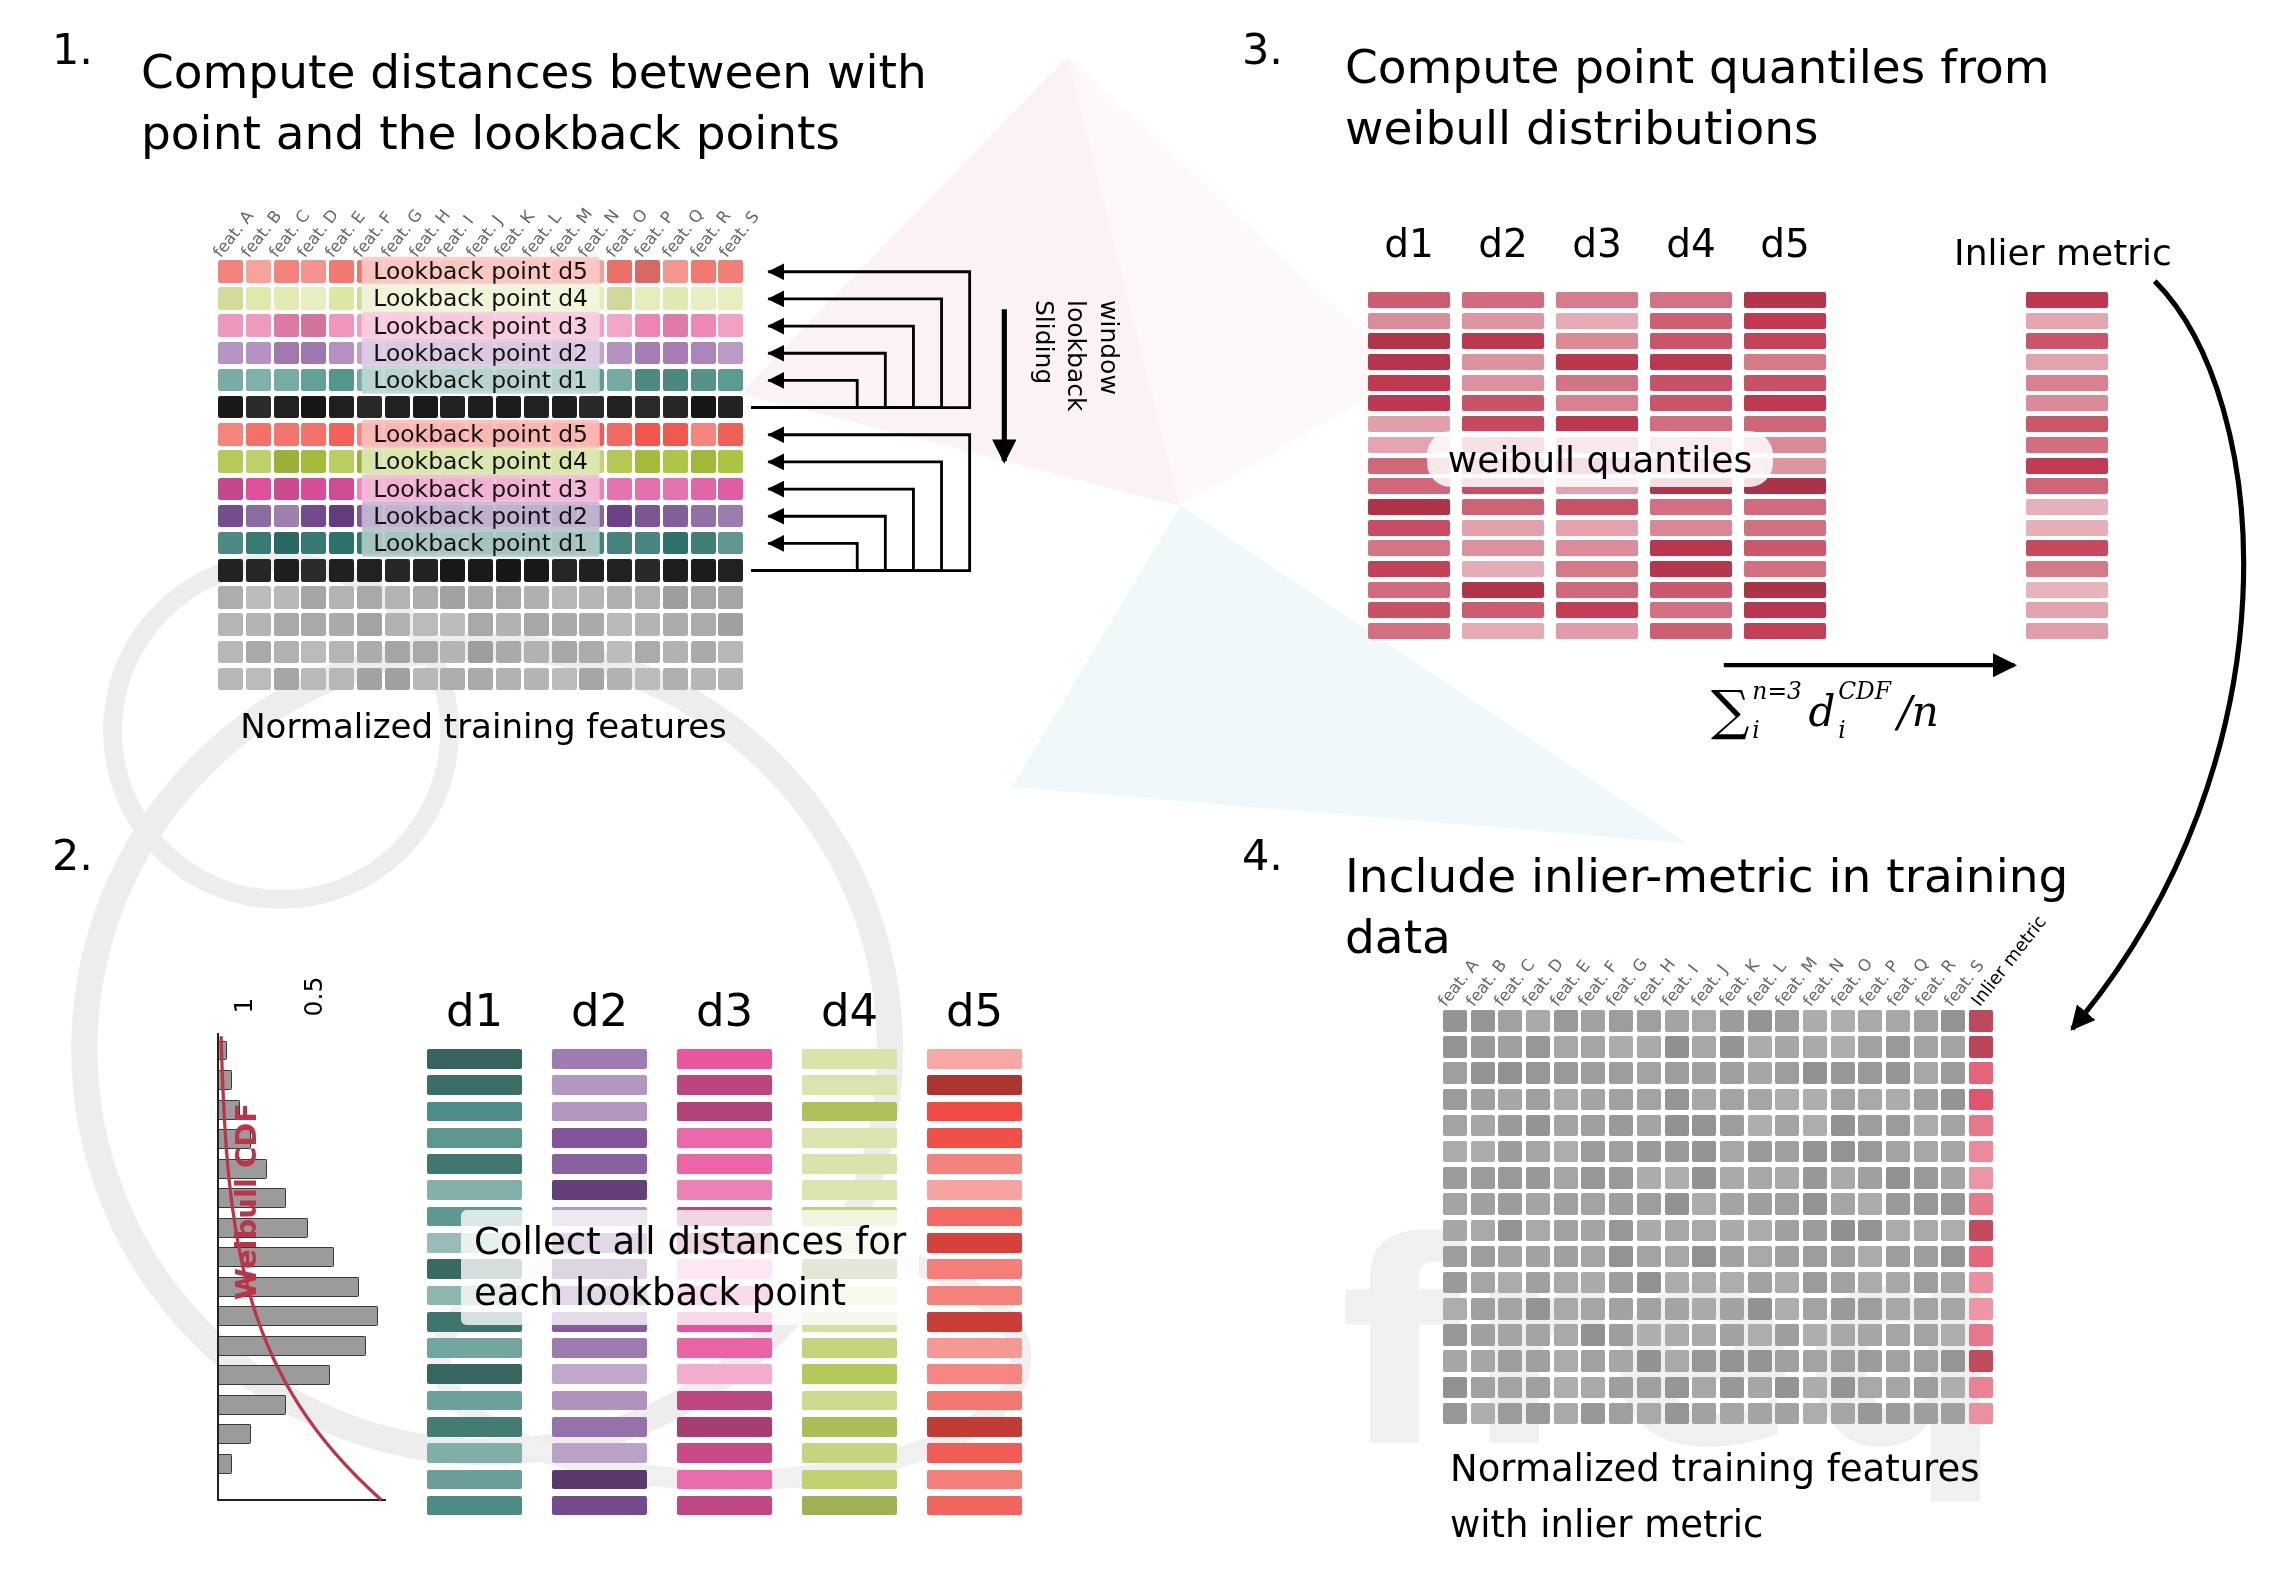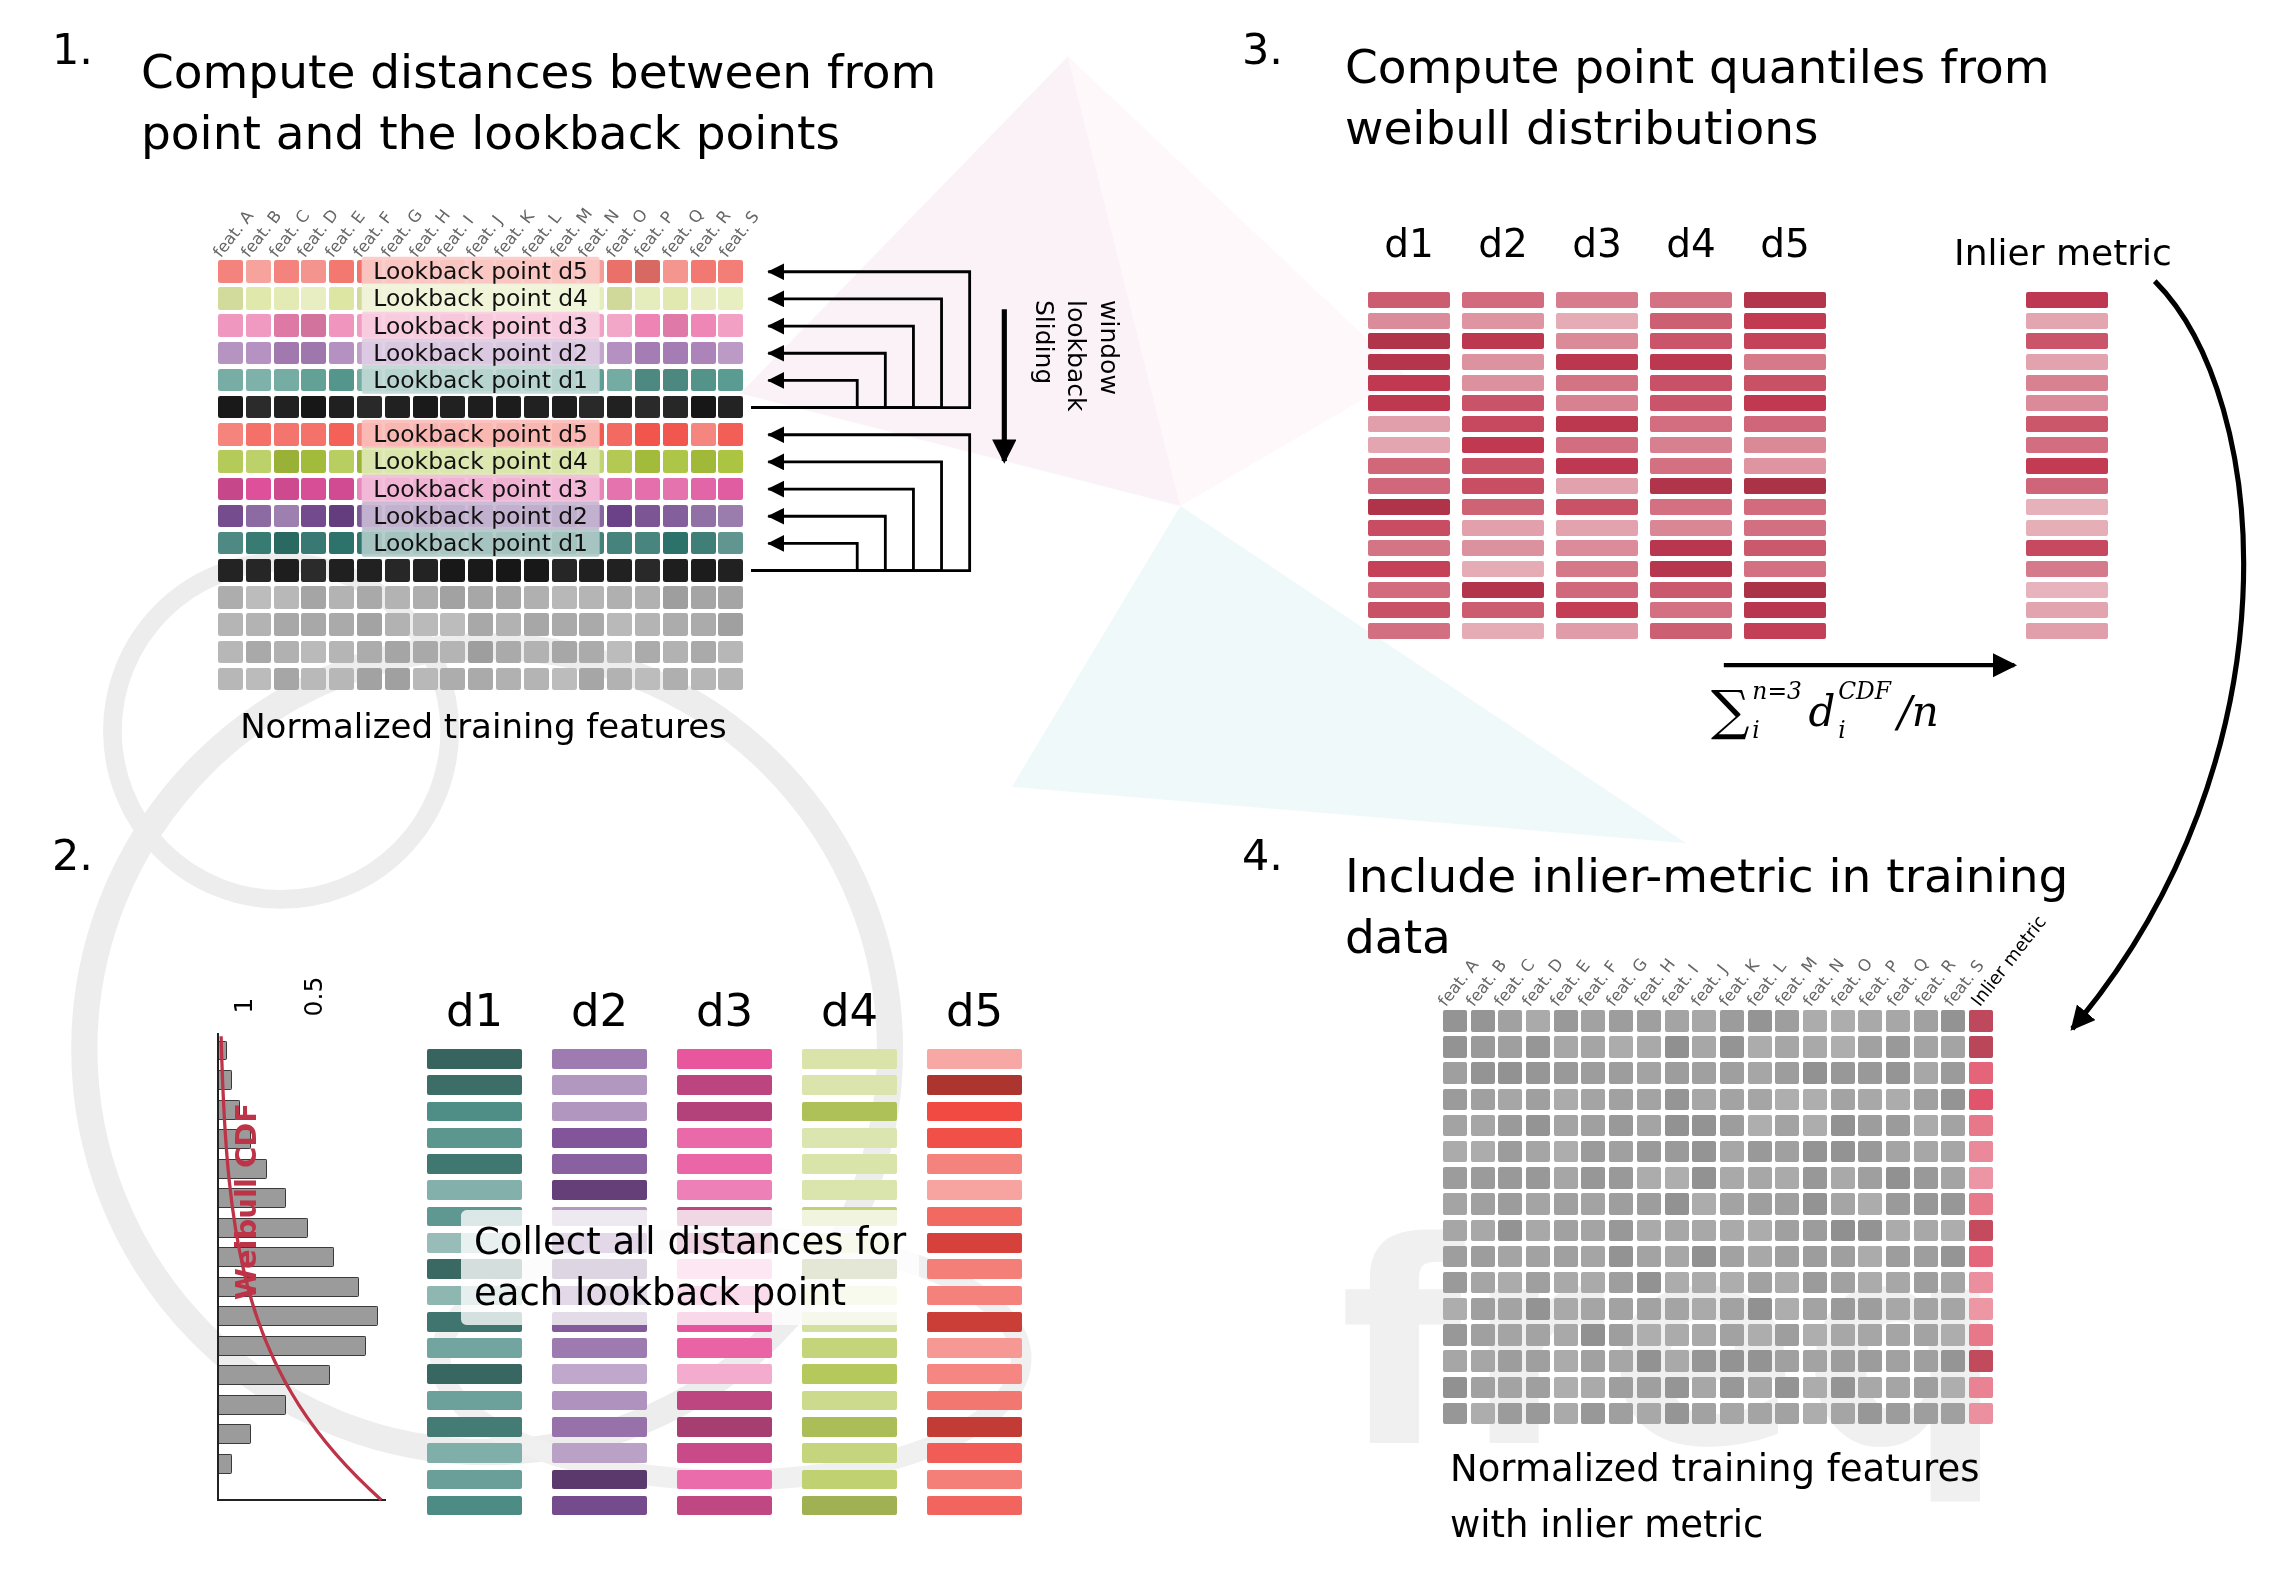--- a/index.html
+++ b/index.html
@@ -71,21 +71,21 @@
     <polygon points="1140,60 1260,540 790,420" fill="#f7e7f1" opacity="0.55"></polygon>
     <polygon points="1140,60 1500,400 1260,540" fill="#fdf3f8" opacity="0.55"></polygon>
     <polygon points="1260,540 1800,900 1080,840" fill="#e2f3f6" opacity="0.5"></polygon>
     <circle cx="520" cy="1120" r="430" fill="none" stroke="#ededed" stroke-width="28"></circle>
     <circle cx="300" cy="780" r="180" fill="none" stroke="#ededed" stroke-width="20"></circle>
     <ellipse cx="780" cy="1450" rx="310" ry="130" fill="none" stroke="#f0f0f0" stroke-width="22"></ellipse>
   </svg>
   <div class="wm-text">freq</div>
 
   <div class="num" style="left:52px;top:24px">1.</div>
-  <div class="title" style="left:141px;top:41px">Compute distances between from
+  <div class="title" style="left:141px;top:41px">Compute distances between with
 point and the lookback points</div>
   <div class="headers" id="p1-headers" style="left:218px;top:184px;width:581px">
       <span class="hdr" style="left: 5.6px;">feat. A</span>
       <span class="hdr" style="left: 34px;">feat. B</span>
       <span class="hdr" style="left: 62px;">feat. C</span>
       <span class="hdr" style="left: 90px;">feat. D</span>
       <span class="hdr" style="left: 118px;">feat. E</span>
       <span class="hdr" style="left: 146px;">feat. F</span>
       <span class="hdr" style="left: 174px;">feat. G</span>
       <span class="hdr" style="left: 202px;">feat. H</span>
@@ -687,20 +687,21 @@
         <div class="bar3" style="background: rgb(171, 51, 72);"></div>
         <div class="bar3" style="background: rgb(209, 107, 125);"></div>
         <div class="bar3" style="background: rgb(210, 112, 129);"></div>
         <div class="bar3" style="background: rgb(203, 89, 109);"></div>
         <div class="bar3" style="background: rgb(211, 113, 130);"></div>
         <div class="bar3" style="background: rgb(171, 51, 72);"></div>
         <div class="bar3" style="background: rgb(185, 55, 78);"></div>
         <div class="bar3" style="background: rgb(195, 63, 87);"></div>
       </div>
     </div>
+  <div id="p3-overlay"><span>weibull quantiles</span></div>
   <div class="inlier-label">Inlier metric</div>
   <div id="p3-inlier">
       <div class="bar3" style="background: rgb(189, 56, 80);"></div>
       <div class="bar3" style="background: rgb(227, 165, 176);"></div>
       <div class="bar3" style="background: rgb(202, 85, 106);"></div>
       <div class="bar3" style="background: rgb(226, 163, 175);"></div>
       <div class="bar3" style="background: rgb(216, 129, 144);"></div>
       <div class="bar3" style="background: rgb(218, 138, 152);"></div>
       <div class="bar3" style="background: rgb(203, 87, 107);"></div>
       <div class="bar3" style="background: rgb(210, 110, 128);"></div>

